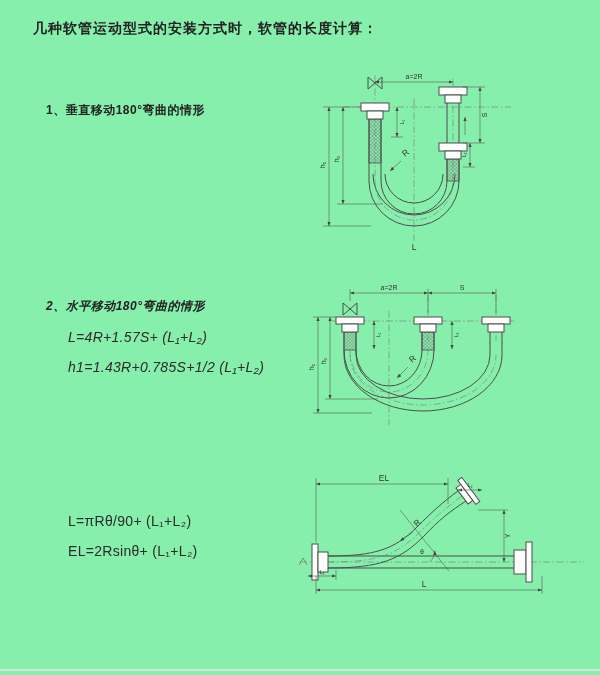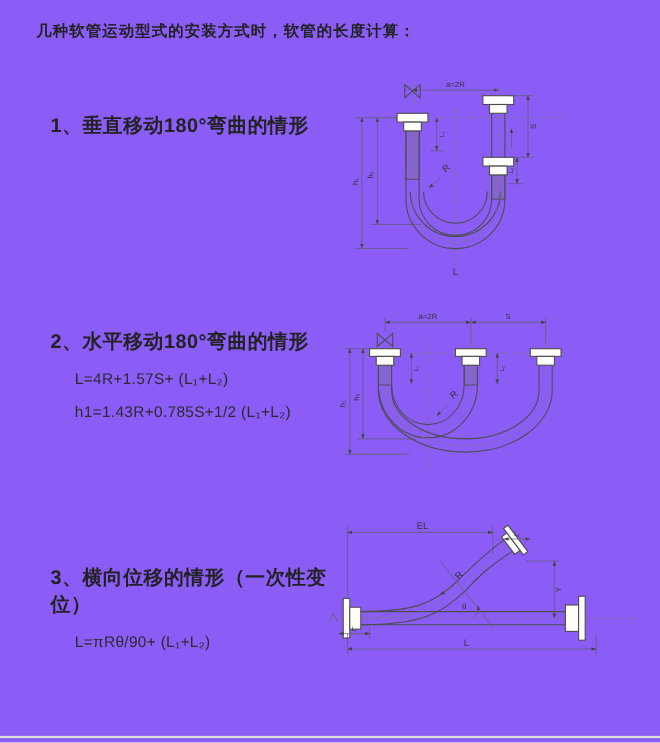--- a/index.html
+++ b/index.html
@@ -1,26 +1,26 @@
 <!DOCTYPE html>
 <html><head>
 <meta charset="utf-8">
 <style>
   html,body{margin:0;padding:0;background:#ffffff;}
   .page{
-    position:relative;width:600px;height:675px;background:#8b5cf6;
+    position:relative;width:600px;height:675px;background:#86efac;
     font-family:"Liberation Sans","DejaVu Sans",sans-serif;color:#2b2b2b;overflow:hidden;
   }
   .doc-title{
     position:absolute;left:33px;top:20px;font-size:14px;font-weight:700;
     letter-spacing:1px;color:#222;
   }
   .section{position:absolute;left:46px;width:270px;}
-  .sec1{top:102px;} .sec2{top:298px;} .sec3{top:513px;}
-  .sec-heading{font-size:18px;font-weight:700;color:#222;letter-spacing:0.5px;margin:0 0 14px 0;}
+  .sec1{top:102px;} .sec2{top:298px;font-style:italic;} .sec3{top:513px;}
+  .sec-heading{font-size:12px;font-weight:700;color:#222;letter-spacing:0.5px;margin:0 0 14px 0;}
   .formula{font-size:14px;color:#2b2b2b;padding-left:22px;margin:0 0 14px 0;letter-spacing:0.3px;white-space:nowrap;}
   .diagram{position:absolute;}
   .dg1{left:313px;top:73px;} .dg2{left:308px;top:283px;} .dg3{left:296px;top:470px;}
   svg{display:block;}
   .w{stroke:#4d4d4d;stroke-width:1;fill:none;}
   .pr{fill:#fdfdfc;stroke:#4d4d4d;stroke-width:1;}
   .cl{stroke:#7a7a7a;stroke-width:0.6;stroke-dasharray:7 2.5 1.5 2.5;fill:none;}
   .dim{stroke:#5b5b5b;stroke-width:0.6;fill:none;}
   .t{font-size:7px;fill:#333;}
   .t8{font-size:8.5px;fill:#333;}
@@ -166,22 +166,22 @@
         <line x1="22" y1="34" x2="22" y2="116" class="dim" marker-start="url(#ar)" marker-end="url(#ar)"></line>
         <line x1="17" y1="116" x2="70" y2="116" class="dim"></line>
         <text transform="rotate(-90 18 78)" x="18" y="78" class="t" text-anchor="middle">h₂</text>
         <text transform="rotate(-40 104 80)" x="104" y="80" class="t8">R</text>
         <line x1="100" y1="84" x2="89" y2="95" class="dim" marker-end="url(#ar)"></line>
       </g>
     </svg>
   </div>
 
   <div class="section sec3">
-    <p class="sec-heading">3、横向位移的情形（一次性变位）</p>
     <p class="formula">L=πRθ/90+ (L₁+L₂)</p>
+    <p class="formula">EL=2Rsinθ+ (L₁+L₂)</p>
   </div>
 
   <div class="diagram dg3">
     <svg viewBox="0 0 295 140" width="295" height="140">
       <g>
         <line x1="4" y1="92" x2="288" y2="92" class="cl"></line>
         <polyline points="3,95 7,88 11,95" class="dim"></polyline>
       </g>
       <g>
         <rect x="16" y="74" width="6" height="36" class="pr"></rect>

